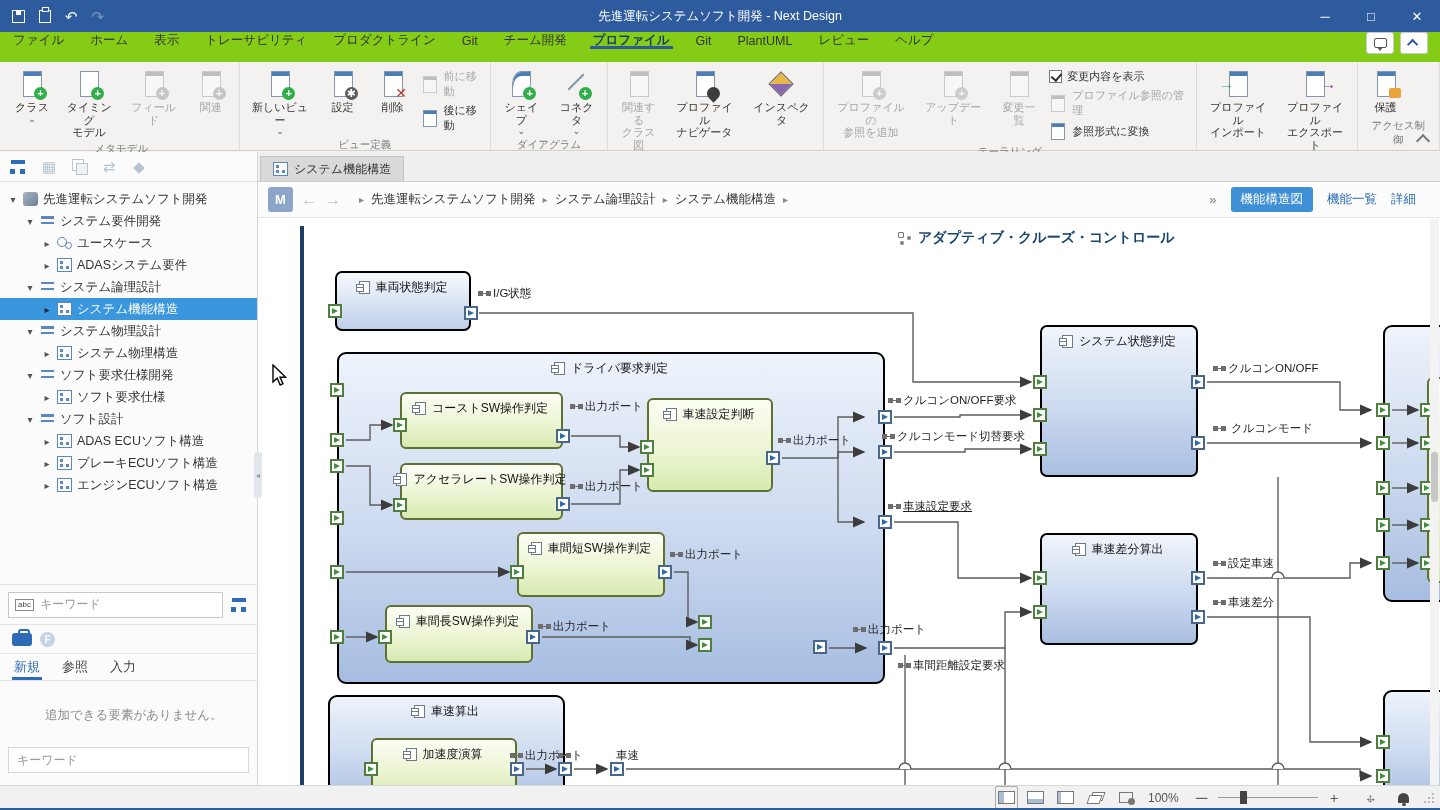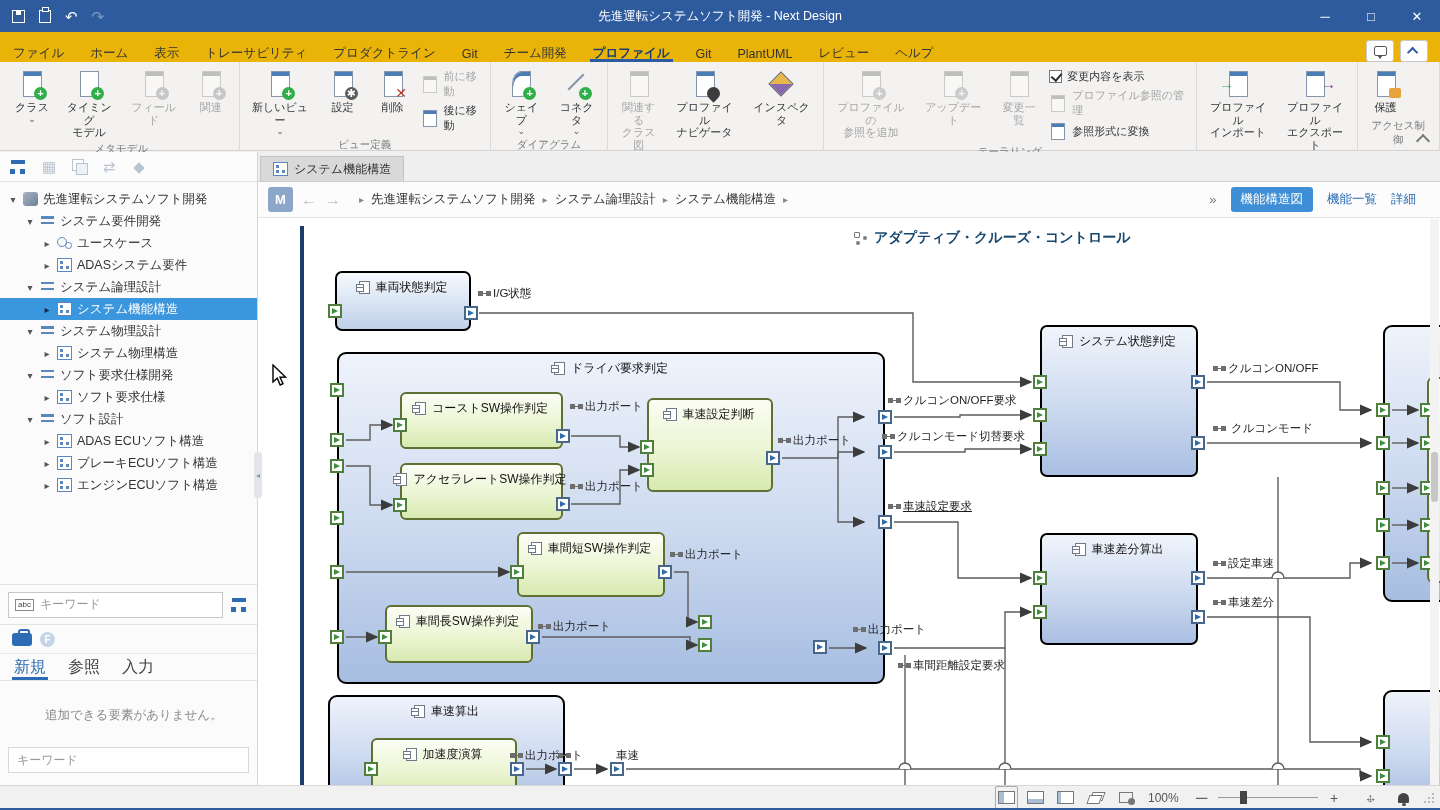--- a/index.html
+++ b/index.html
@@ -15,22 +15,22 @@
   .tb-ic.dim { color:rgba(255,255,255,.38); }
   .floppy { width:13px; height:13px; border:1.6px solid #fff; position:relative; }
   .floppy::before{content:"";position:absolute;top:0;left:3px;width:5px;height:4px;background:#fff;}
   .clip { width:12px; height:13px; border:1.6px solid #fff; position:relative; }
   .clip::before{content:"";position:absolute;top:-4px;left:2px;width:5px;height:3px;border:1.6px solid #fff;background:#2d5b9d;}
   #win-title { position:absolute; left:0; right:0; text-align:center; font-size:12.5px; pointer-events:none; }
   .tb-win { margin-left:auto; display:flex; height:32px; }
   .wbtn { width:46px; display:flex; align-items:center; justify-content:center; font-size:13px; color:#fff; }
 
   
-  #menurow { position:absolute; top:32px; left:0; right:0; height:30px; background:#eab308;
-    display:flex; align-items:flex-end; }
+  #menurow { position:absolute; top:32px; left:0; right:0; height:30px; background:#84cc16;
+    display:flex; align-items:flex-start; }
   .mtab { padding:0 13px; display:flex; align-items:center; font-size:12.5px; color:#333; position:relative; }
   .mtab.active { color:#17406e; font-weight:bold; }
   .mtab.active::after { content:""; position:absolute; left:10px; right:10px; bottom:0; height:3px; background:#2d5b9d; }
   #menurow-right { margin-left:auto; display:flex; gap:6px; align-items:center; padding-right:12px; }
   .mini-btn { width:28px; height:22px; border:1px solid #c9c9c9; border-radius:3px; background:#fff;
     display:flex; align-items:center; justify-content:center; }
   .bubble { width:13px; height:10px; border:1.4px solid #555; border-radius:2px; position:relative; }
   .bubble::after{content:"";position:absolute;left:2px;bottom:-4px;border-left:3px solid transparent;border-right:3px solid transparent;border-top:4px solid #555;}
   .chev-up { width:8px; height:8px; border-left:2px solid #2d5b9d; border-top:2px solid #2d5b9d; transform:rotate(45deg) translateY(2px); }
 
@@ -109,21 +109,21 @@
   .searchbox { flex:1; height:26px; border:1px solid #c8c8c8; background:#fff; display:flex; align-items:center; gap:6px; padding:0 6px; }
   .abc { font-size:8px; border:1px solid #888; padding:0 2px; color:#444; line-height:10px; }
   .ph { color:#9a9a9a; font-size:12px; }
   #side-lower { position:absolute; left:0; right:0; top:472px; bottom:0; border-top:1px solid #e3e3e3; background:#fbfbfb; }
   #toolbox-row { height:28px; display:flex; align-items:center; gap:8px; padding:0 12px; }
   .toolbox { width:20px; height:13px; background:#2d6cb4; border-radius:3px; position:relative; }
   .toolbox::before { content:""; position:absolute; top:-4px; left:6px; width:8px; height:4px; border:2px solid #2d6cb4; border-bottom:none; border-radius:3px 3px 0 0; }
   .fcircle { width:15px; height:15px; border-radius:50%; background:#c5d3e8; color:#fff; font-size:10px; font-weight:bold;
     display:flex; align-items:center; justify-content:center; }
   #panel-tabs { height:28px; display:flex; gap:22px; padding:0 14px; border-top:1px solid #e8e8e8; border-bottom:1px solid #e3e3e3; align-items:stretch; }
-  .ptab { font-size:16px; color:#444; display:flex; align-items:center; position:relative; }
+  .ptab { font-size:13px; color:#444; display:flex; align-items:center; position:relative; }
   .ptab.active { color:#2b6cb5; }
   .ptab.active::after { content:""; position:absolute; bottom:0; left:-2px; right:-2px; height:3px; background:#2b6cb5; }
   #empty-msg { margin:26px 0 0 45px; font-size:12.5px; color:#8a8a8a; }
   #side-bottom-search { position:absolute; left:8px; right:8px; bottom:12px; height:26px; border:1px solid #d8d8d8; background:#fff;
     display:flex; align-items:center; padding:0 8px; }
   #splitter-handle { position:absolute; left:254px; top:300px; width:8px; height:46px; background:#e2e6ea; border-radius:3px;
     display:flex; align-items:center; justify-content:center; font-size:8px; color:#8899aa; z-index:40; }
 
   
   #editor { position:absolute; left:258px; top:0; right:0; bottom:0; }
@@ -521,21 +521,21 @@
           </span>
         <div id="viewswitch">
           <span class="more">»</span>
         <span class="vpill active">機能構造図</span>
             <span class="vpill">機能一覧</span>
             <span class="vpill">詳細</span>
           </div>
       </div>
       <div id="canvas">
         <div id="page-edge" style="left: 42px; top: 7px; bottom: 0px;"></div>
-        <div id="dtitle" style="left: 596px; top: 10px; align-items: center;">
+        <div id="dtitle" style="left: 640px; top: 10px; align-items: center;">
           <span class="dticon"></span>
           <span>アダプティブ・クルーズ・コントロール</span>
         </div>
         <svg id="edges" width="1182" height="566">
             <defs>
               <marker id="arr" markerWidth="9" markerHeight="8" refX="8" refY="4" orient="auto">
                 <path d="M0,0 L9,4 L0,8 z" fill="#3c3c3c"></path>
               </marker>
             </defs>
             <polyline points="221,94 655,94 655,163 773,163" fill="none" stroke="#5c5c5c" stroke-width="1.4" marker-end="url(#arr)"></polyline>

